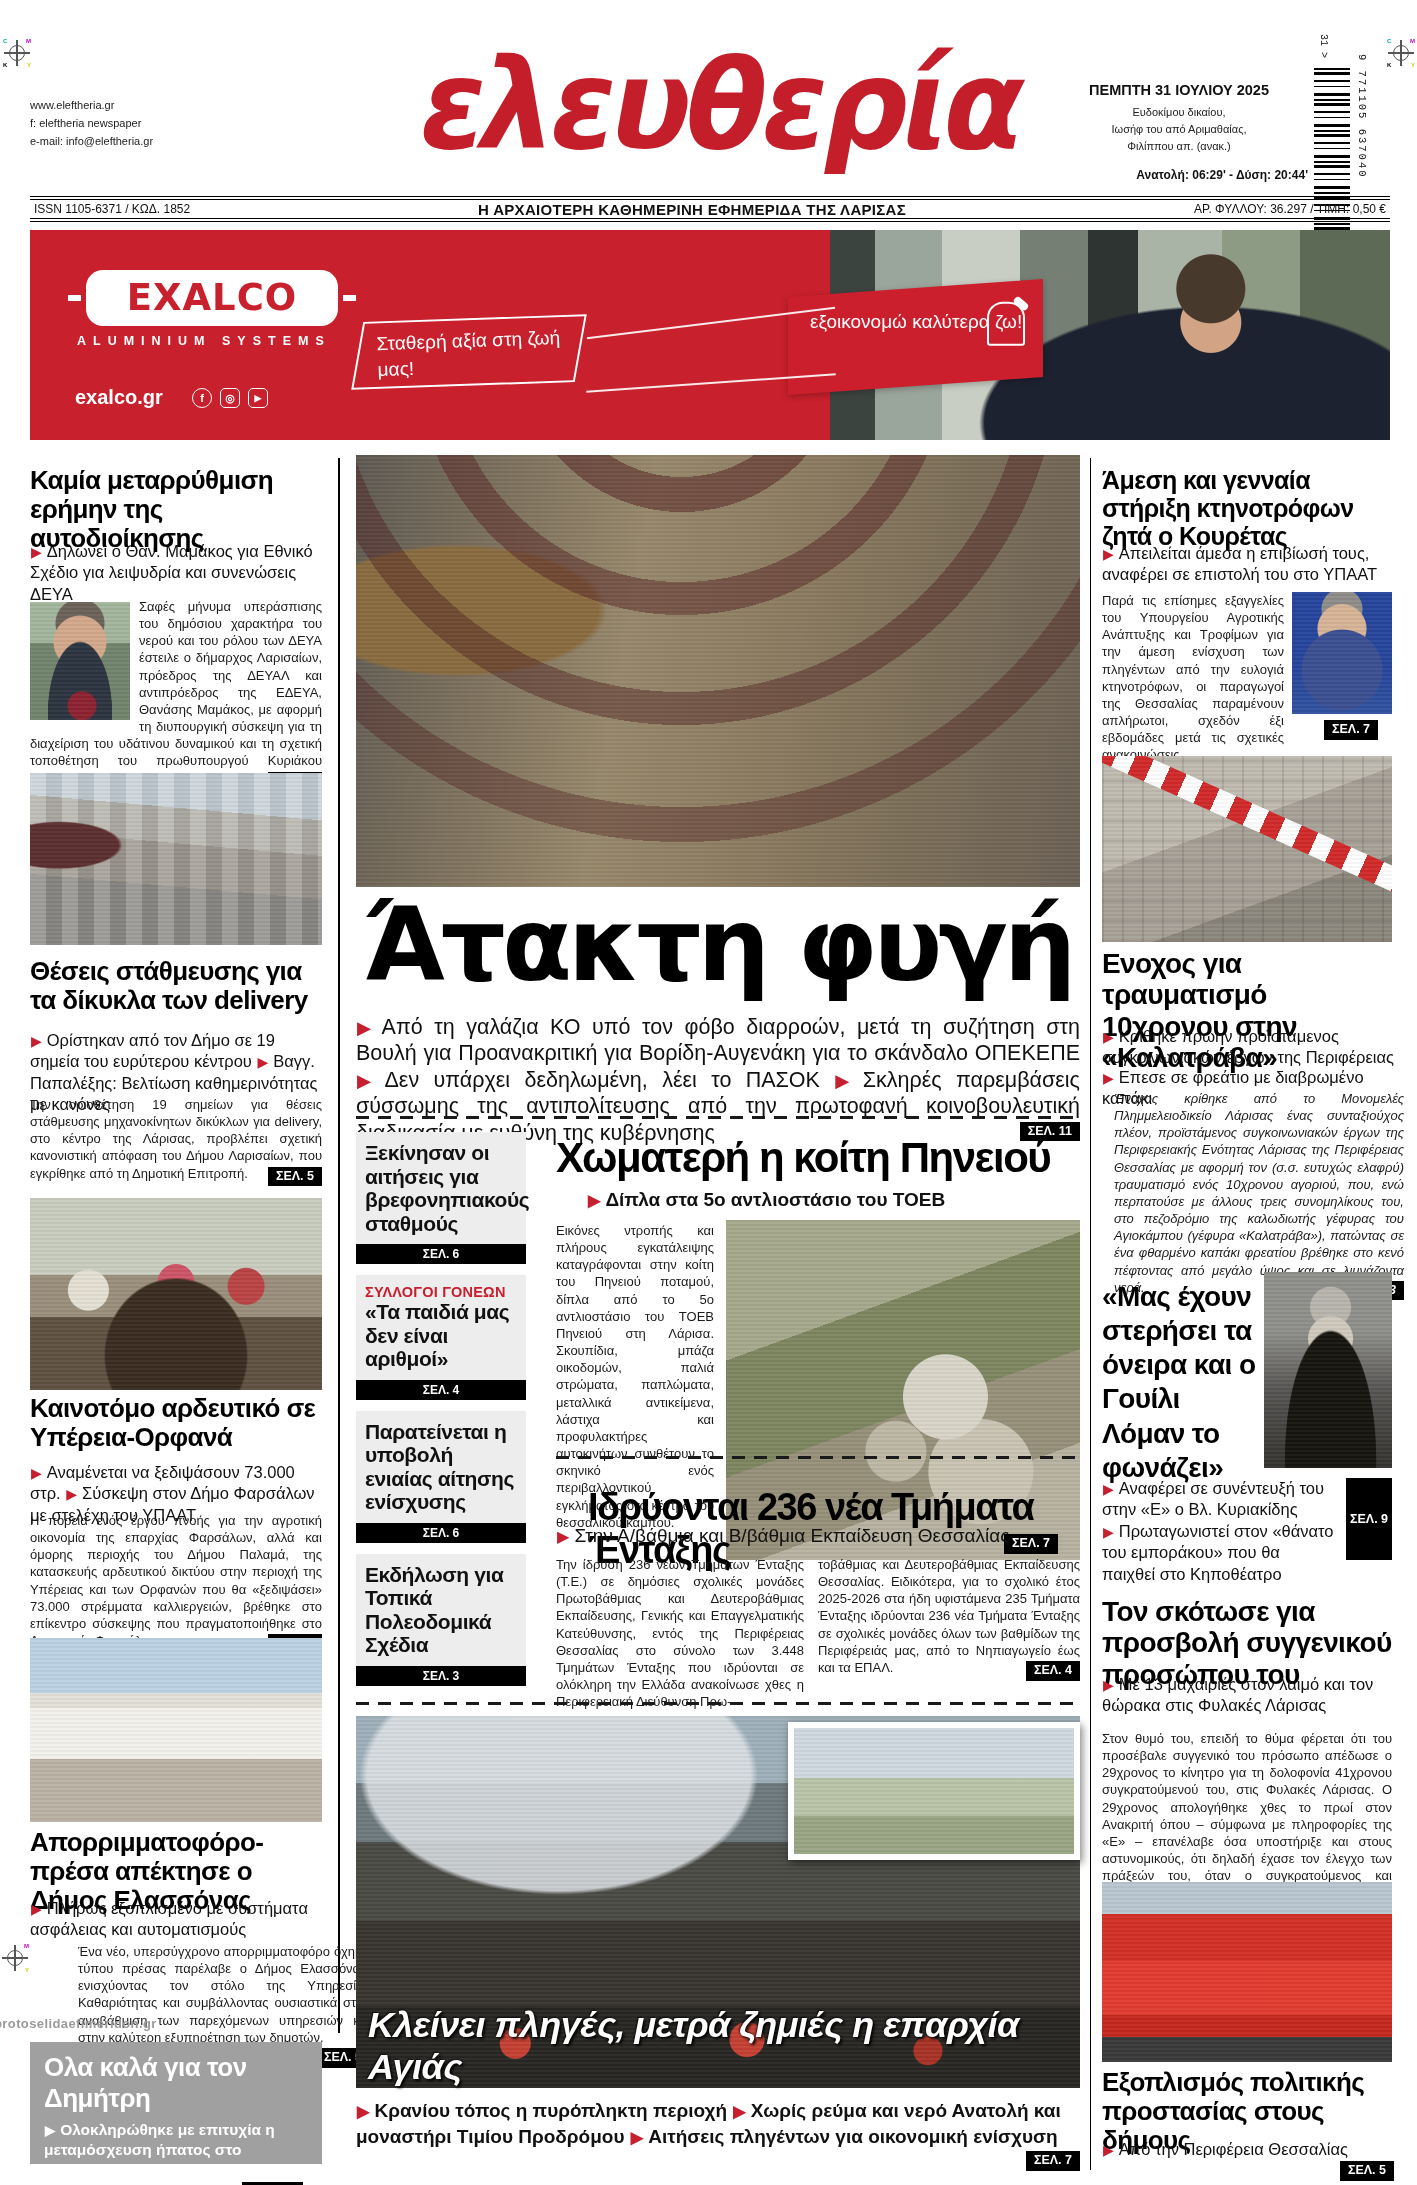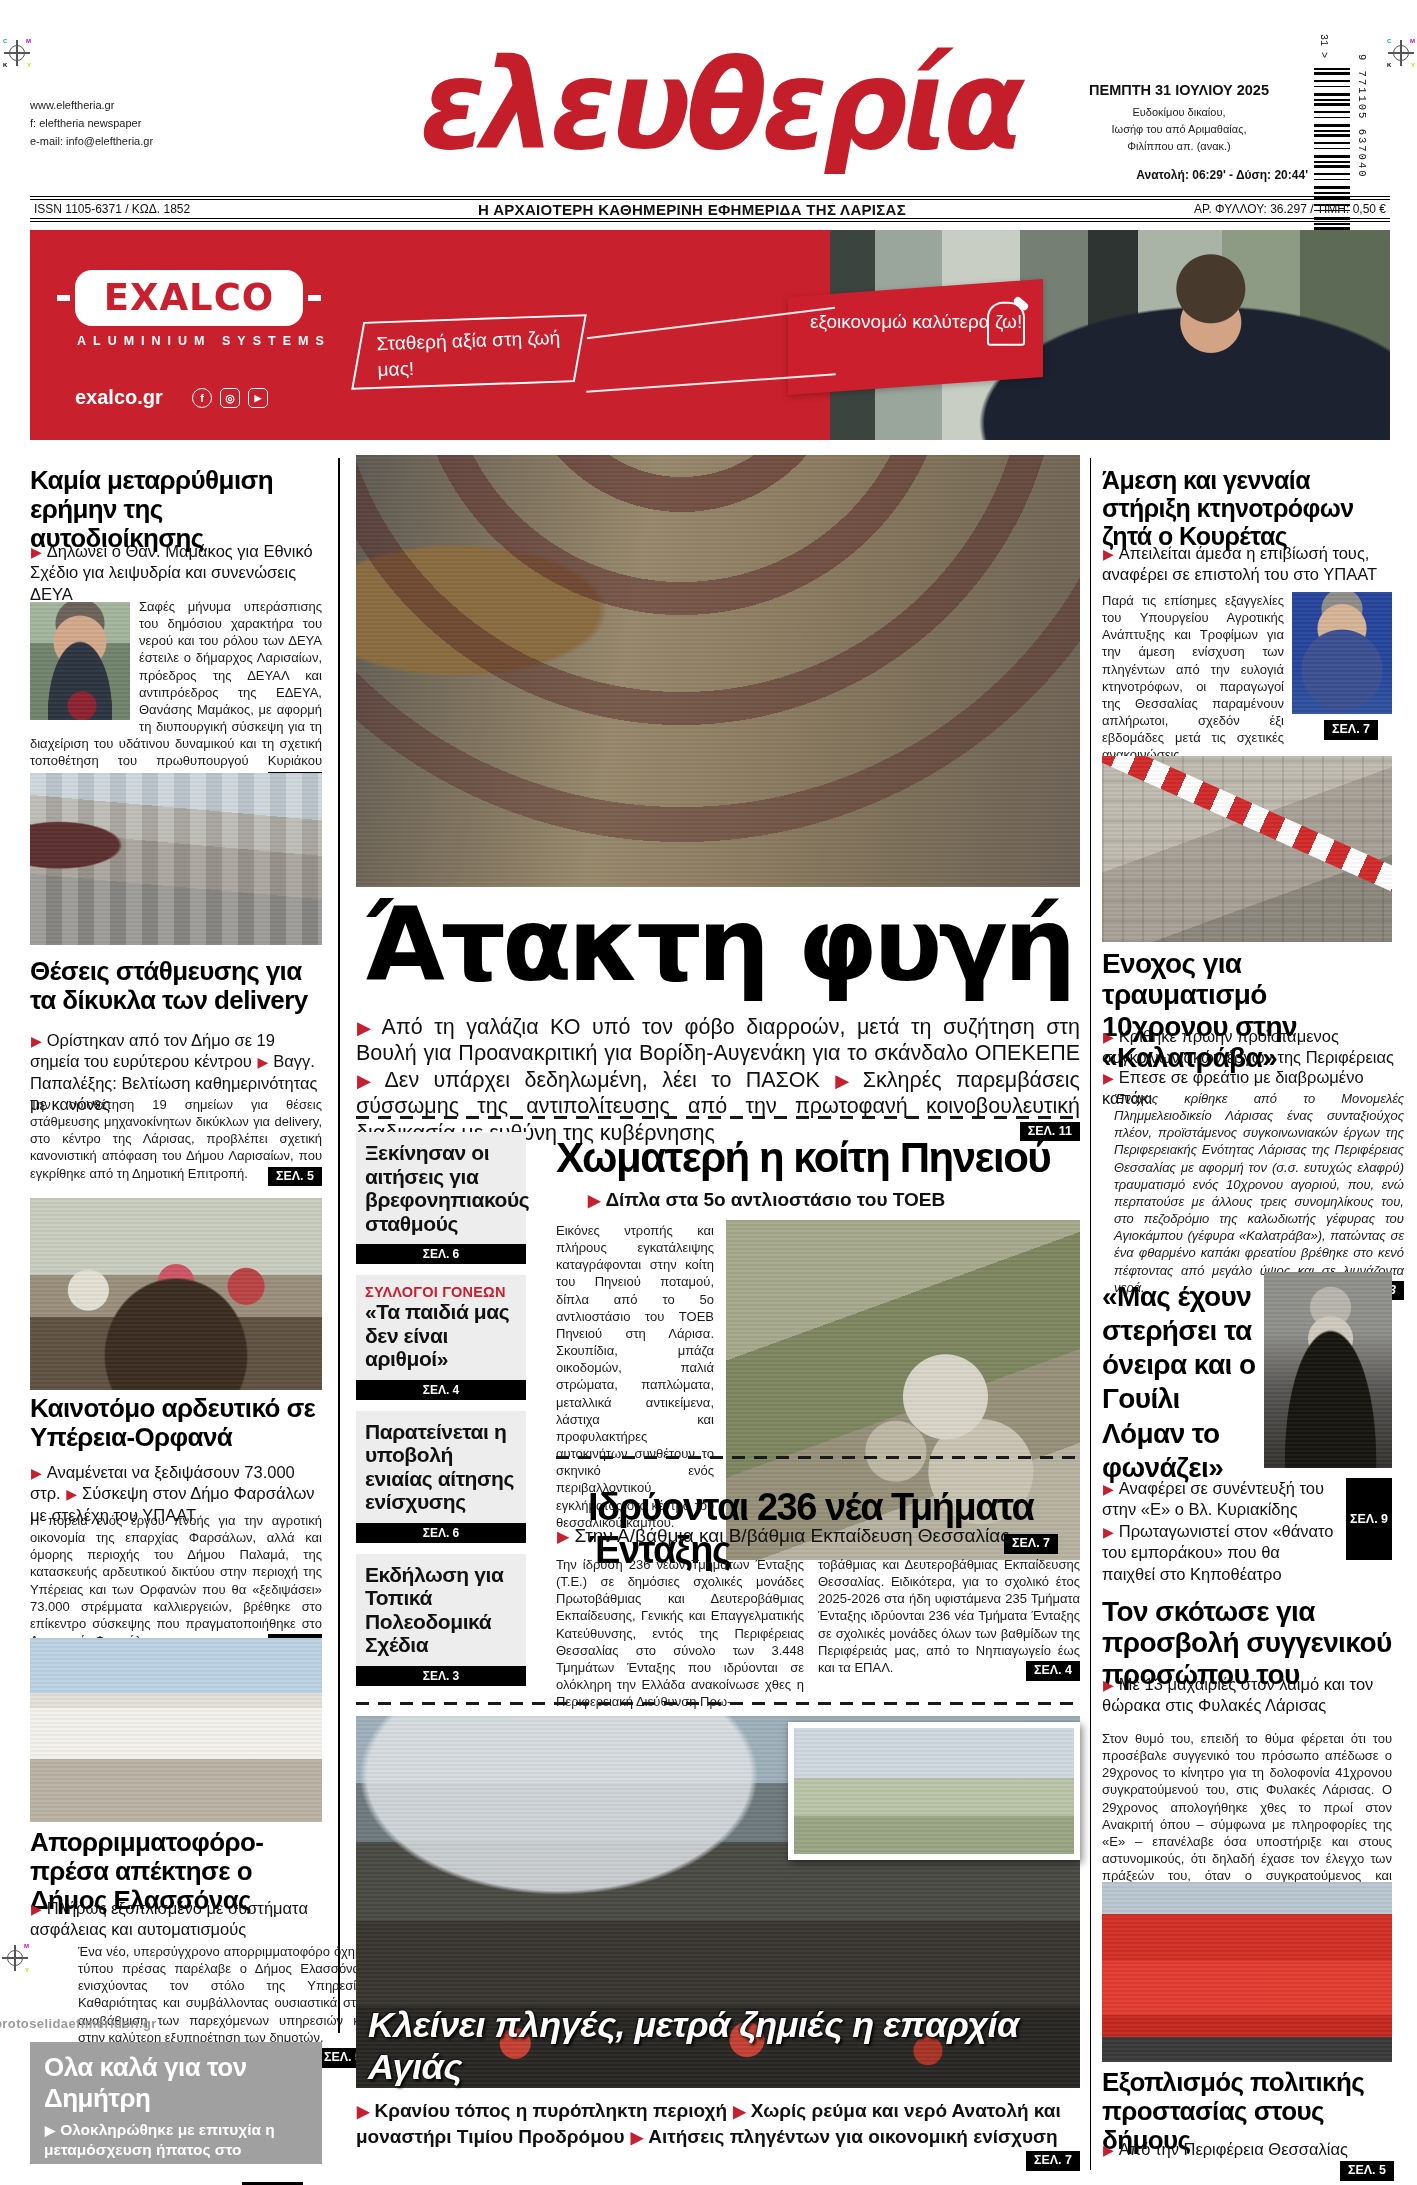--- a/index.html
+++ b/index.html
@@ -42,21 +42,21 @@
      radial-gradient(circle at 68% 44%,#d2a384 0 30px,transparent 31px),
      radial-gradient(ellipse at 68% 92%,#1d2230 0 42%,transparent 43%),
      linear-gradient(90deg,#3c4440 0 8%,#9aa59b 8% 20%,#c9cec4 20% 34%,#757f74 34% 46%,#2e3431 46% 55%,#aab4a6 55% 70%,#8d9a84 70% 84%,#5d6a55 84% 100%);}
   .adbanner{position:absolute;left:758px;top:58px;width:255px;height:98px;background:#cb1f2d;
     transform:skewY(-4deg);box-shadow:0 2px 6px rgba(0,0,0,.25);}
   .adbanner .t{position:absolute;left:22px;top:22px;color:#fff;font-size:19px;line-height:1.3;transform:skewY(4deg);}
   .house{position:absolute;right:18px;top:20px;width:34px;height:40px;border:2.5px solid #fff;
     border-radius:16px 16px 3px 3px;transform:skewY(4deg);}
   .house::after{content:"";position:absolute;right:-6px;top:-4px;width:16px;height:8px;
     background:#fff;border-radius:6px;transform:rotate(40deg);}
-  .adlogo{position:absolute;left:45px;top:40px;width:228px;height:56px;background:#fff;
+  .adlogo{position:absolute;left:56px;top:40px;width:252px;height:56px;background:#fff;
     border-radius:17px;text-align:center;font-size:37px;font-weight:bold;letter-spacing:1px;
     line-height:56px;color:#c8202c;font-family:"DejaVu Sans",sans-serif;}
   .adlogo::before,.adlogo::after{content:"";position:absolute;top:25px;width:13px;height:6px;background:#fff;}
   .adlogo::before{left:-18px;} .adlogo::after{right:-18px;}
   .adsub{position:absolute;left:47px;top:104px;color:#fff;font-size:12.5px;font-weight:bold;letter-spacing:7px;}
   .adslog{position:absolute;left:328px;top:88px;width:218px;height:64px;border:2px solid #fff;
     transform:skewX(-12deg) rotate(-2deg);}
   .adslog .t{position:absolute;left:18px;top:8px;color:#fff;font-size:19px;line-height:1.35;
     transform:skewX(12deg) rotate(0deg);}
   .adline{position:absolute;height:2px;background:rgba(255,255,255,.9);}

